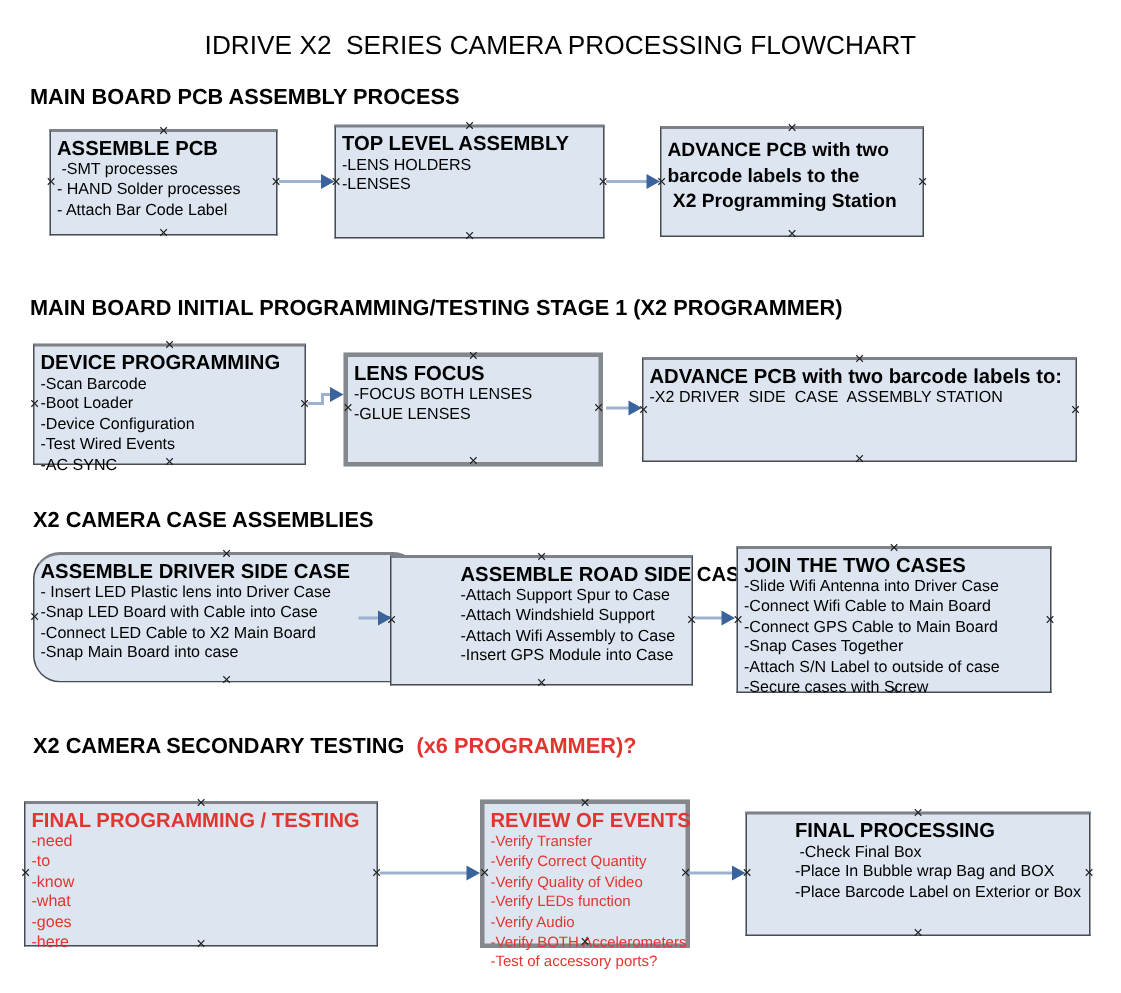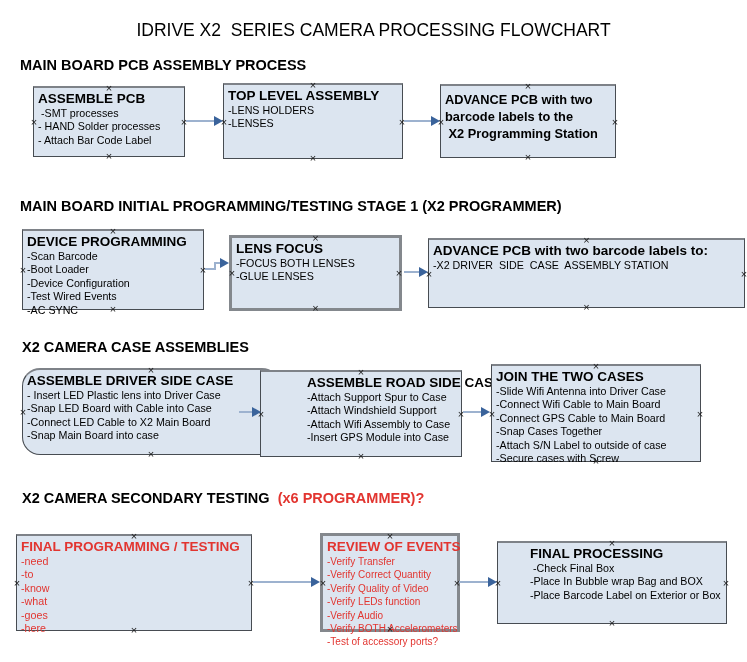--- a/index.html
+++ b/index.html
@@ -122,21 +122,21 @@
     <div class="title">LENS FOCUS</div>
     <div class="items">
         <div class="item">-FOCUS BOTH LENSES</div>
         <div class="item">-GLUE LENSES</div>
       </div>
   <span class="cp cp-top">×</span>
       <span class="cp cp-bottom">×</span>
       <span class="cp cp-left">×</span>
       <span class="cp cp-right">×</span>
     </div>
-  <div class="fbox" style="left:428px;top:238px;width:317px;height:70px;">
+  <div class="fbox" style="left:428px;top:238px;width:290px;height:70px;">
     <div class="title">ADVANCE PCB with two barcode labels to:</div>
     <div class="items">
         <div class="item">-X2 DRIVER  SIDE  CASE  ASSEMBLY STATION</div>
       </div>
   <span class="cp cp-top">×</span>
       <span class="cp cp-bottom">×</span>
       <span class="cp cp-left">×</span>
       <span class="cp cp-right">×</span>
     </div>
 

